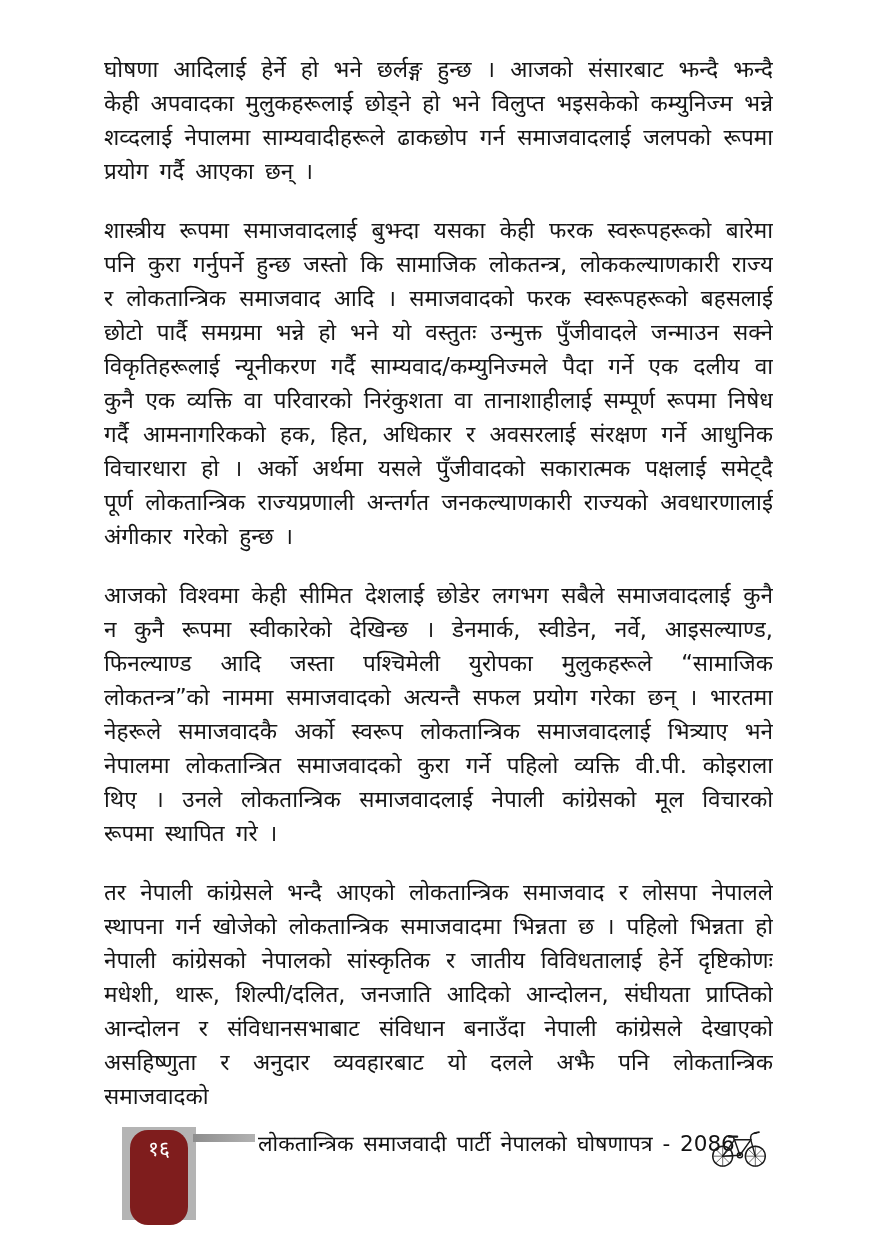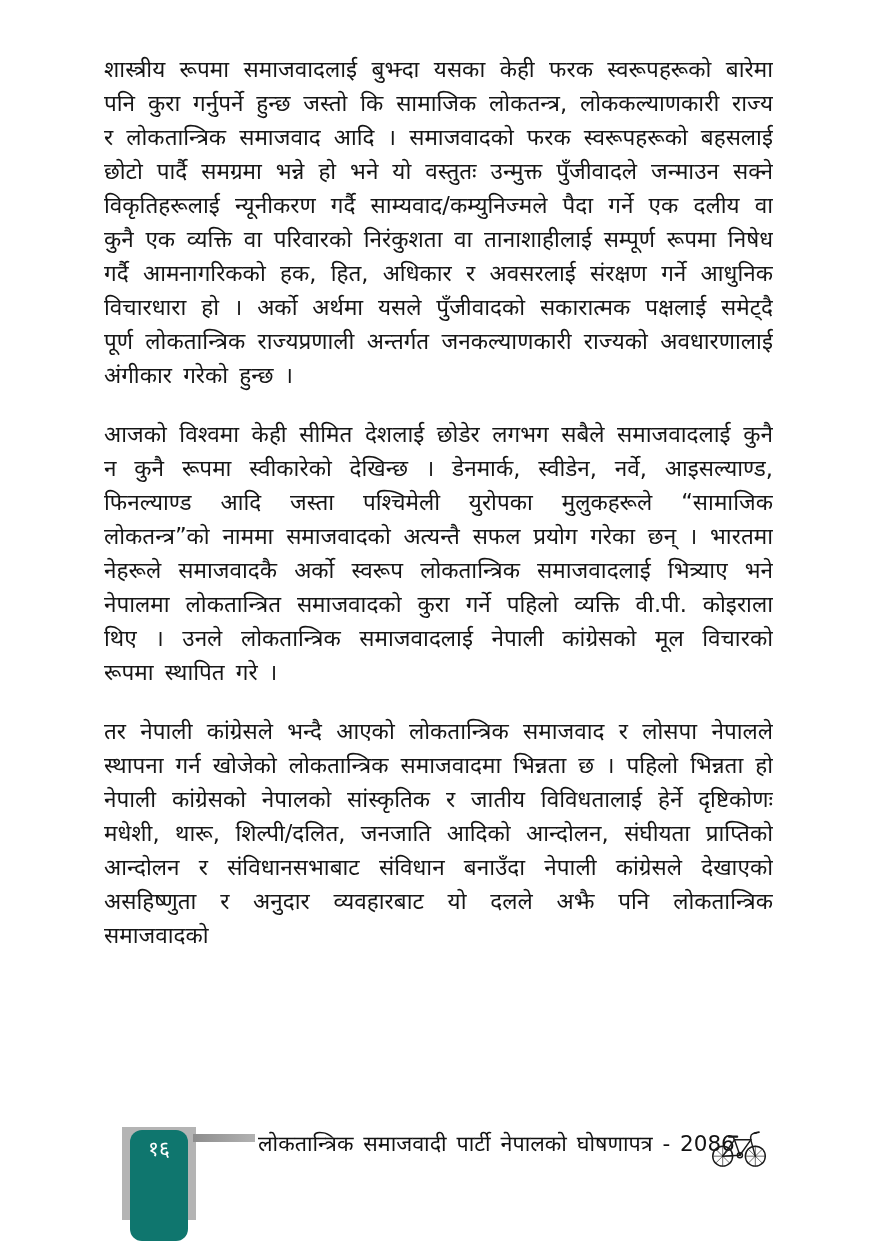--- a/index.html
+++ b/index.html
@@ -39,23 +39,23 @@
     top: 1127px;
     width: 74px;
     height: 93px;
     background: #b4b4b4;
   }
   .badge-inner {
     position: absolute;
     left: 8px;
     top: 3px;
     width: 58px;
-    height: 111px;
-    border-radius: 12px;
-    background: #0f766e;
+    height: 95px;
+    border-radius: 18px;
+    background: #7f1d1d;
   }
   .page-num {
     display: block;
     margin-top: 5px;
     text-align: center;
     color: #ffffff;
     font-size: 21px;
     line-height: 28px;
   }
   .footer-bar {
@@ -83,20 +83,21 @@
     width: 58px;
     height: 46px;
   }
 </style>
 </head>
 <body>
 
 <div class="sheet">
 
   <main class="content">
+    <p class="para">घोषणा आदिलाई हेर्ने हो भने छर्लङ्ग हुन्छ । आजको संसारबाट झन्दै झन्दै केही अपवादका मुलुकहरूलाई छोड्ने हो भने विलुप्त भइसकेको कम्युनिज्म भन्ने शव्दलाई नेपालमा साम्यवादीहरूले ढाकछोप गर्न समाजवादलाई जलपको रूपमा प्रयोग गर्दै आएका छन् ।</p>
     <p class="para">शास्त्रीय रूपमा समाजवादलाई बुझ्दा यसका केही फरक स्वरूपहरूको बारेमा पनि कुरा गर्नुपर्ने हुन्छ जस्तो कि सामाजिक लोकतन्त्र, लोककल्याणकारी राज्य र लोकतान्त्रिक समाजवाद आदि । समाजवादको फरक स्वरूपहरूको बहसलाई छोटो पार्दै समग्रमा भन्ने हो भने यो वस्तुतः उन्मुक्त पुँजीवादले जन्माउन सक्ने विकृतिहरूलाई न्यूनीकरण गर्दै साम्यवाद/कम्युनिज्मले पैदा गर्ने एक दलीय वा कुनै एक व्यक्ति वा परिवारको निरंकुशता वा तानाशाहीलाई सम्पूर्ण रूपमा निषेध गर्दै आमनागरिकको हक, हित, अधिकार र अवसरलाई संरक्षण गर्ने आधुनिक विचारधारा हो । अर्को अर्थमा यसले पुँजीवादको सकारात्मक पक्षलाई समेट्दै पूर्ण लोकतान्त्रिक राज्यप्रणाली अन्तर्गत जनकल्याणकारी राज्यको अवधारणालाई अंगीकार गरेको हुन्छ ।</p>
     <p class="para">आजको विश्वमा केही सीमित देशलाई छोडेर लगभग सबैले समाजवादलाई कुनै न कुनै रूपमा स्वीकारेको देखिन्छ । डेनमार्क, स्वीडेन, नर्वे, आइसल्याण्ड, फिनल्याण्ड आदि जस्ता पश्चिमेली युरोपका मुलुकहरूले “सामाजिक लोकतन्त्र”को नाममा समाजवादको अत्यन्तै सफल प्रयोग गरेका छन् । भारतमा नेहरूले समाजवादकै अर्को स्वरूप लोकतान्त्रिक समाजवादलाई भित्र्याए भने नेपालमा लोकतान्त्रित समाजवादको कुरा गर्ने पहिलो व्यक्ति वी.पी. कोइराला थिए । उनले लोकतान्त्रिक समाजवादलाई नेपाली कांग्रेसको मूल विचारको रूपमा स्थापित गरे ।</p>
     <p class="para">तर नेपाली कांग्रेसले भन्दै आएको लोकतान्त्रिक समाजवाद र लोसपा नेपालले स्थापना गर्न खोजेको लोकतान्त्रिक समाजवादमा भिन्नता छ । पहिलो भिन्नता हो नेपाली कांग्रेसको नेपालको सांस्कृतिक र जातीय विविधतालाई हेर्ने दृष्टिकोणः मधेशी, थारू, शिल्पी/दलित, जनजाति आदिको आन्दोलन, संघीयता प्राप्तिको आन्दोलन र संविधानसभाबाट संविधान बनाउँदा नेपाली कांग्रेसले देखाएको असहिष्णुता र अनुदार व्यवहारबाट यो दलले अझै पनि लोकतान्त्रिक समाजवादको</p>
   </main>
 
   <footer>
     <div class="badge-outer">
       <div class="badge-inner">
         <span class="page-num">१६</span>
       </div>

